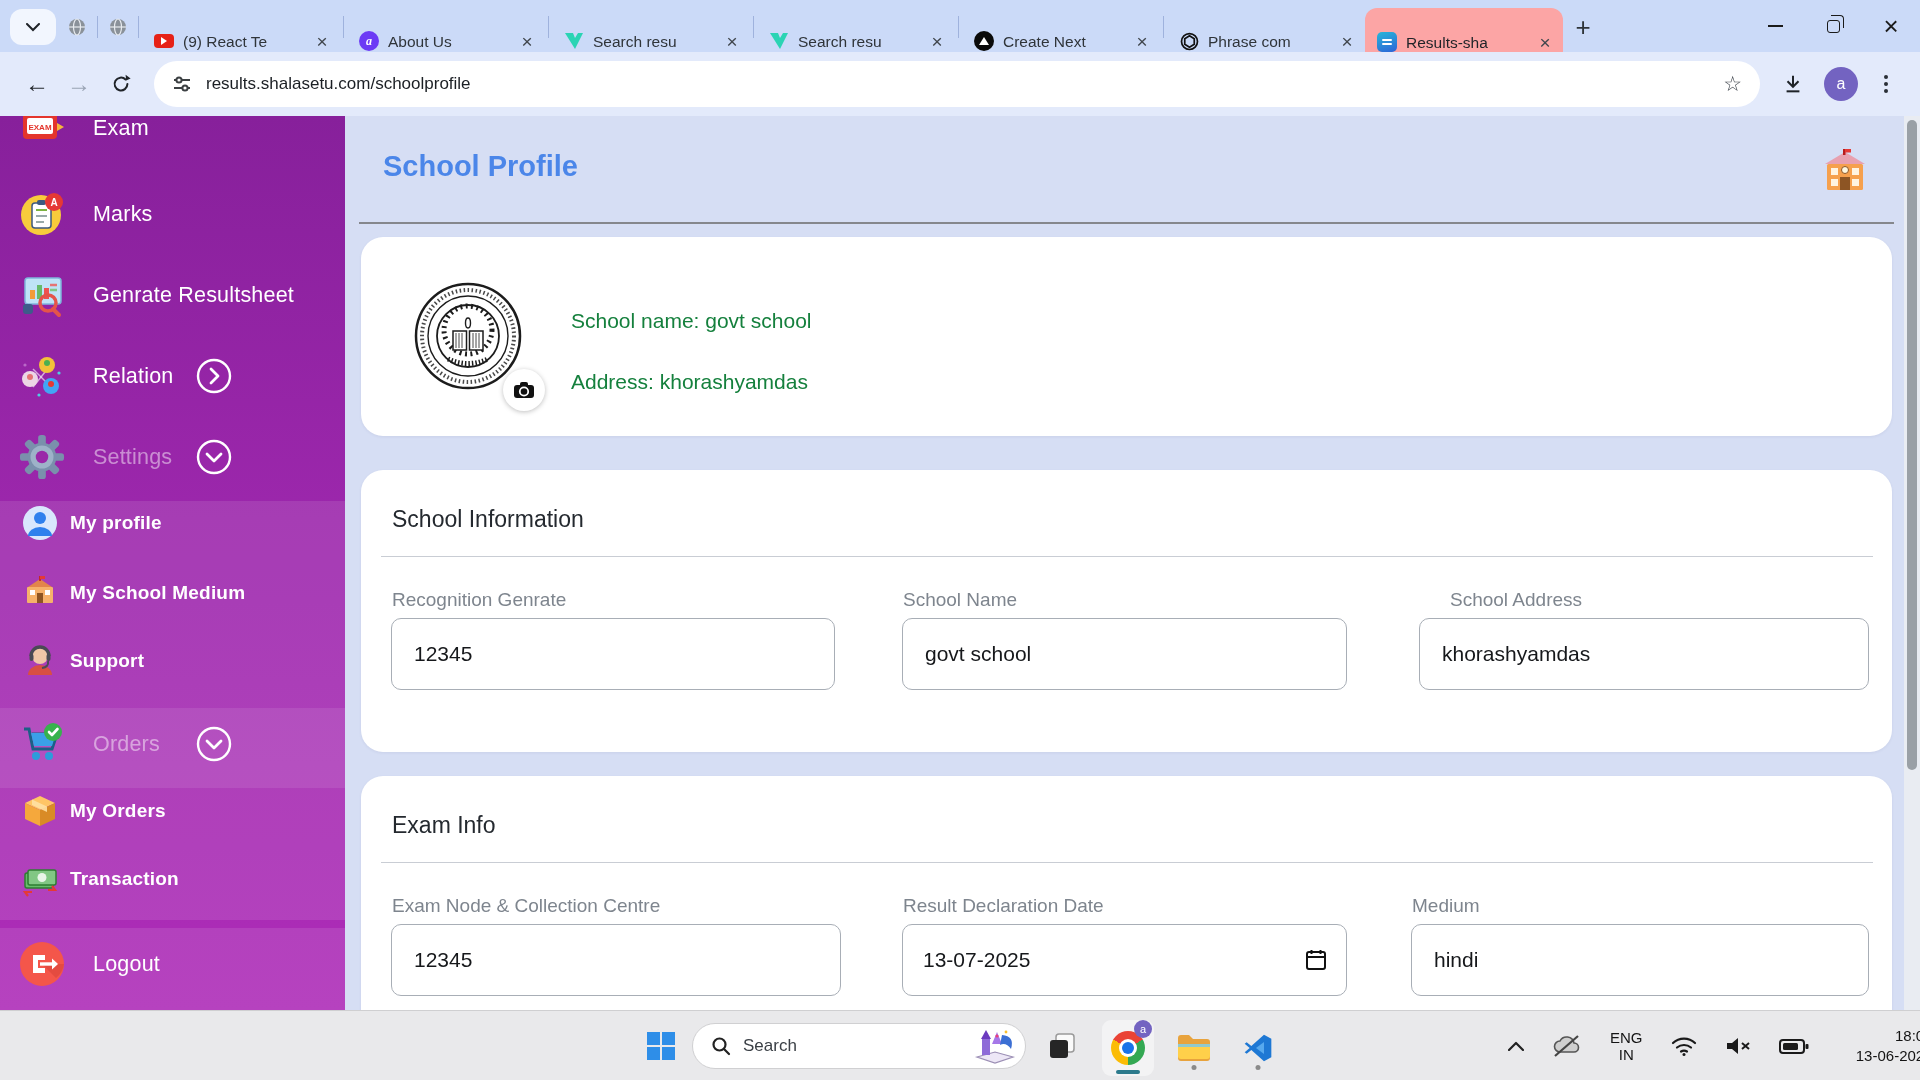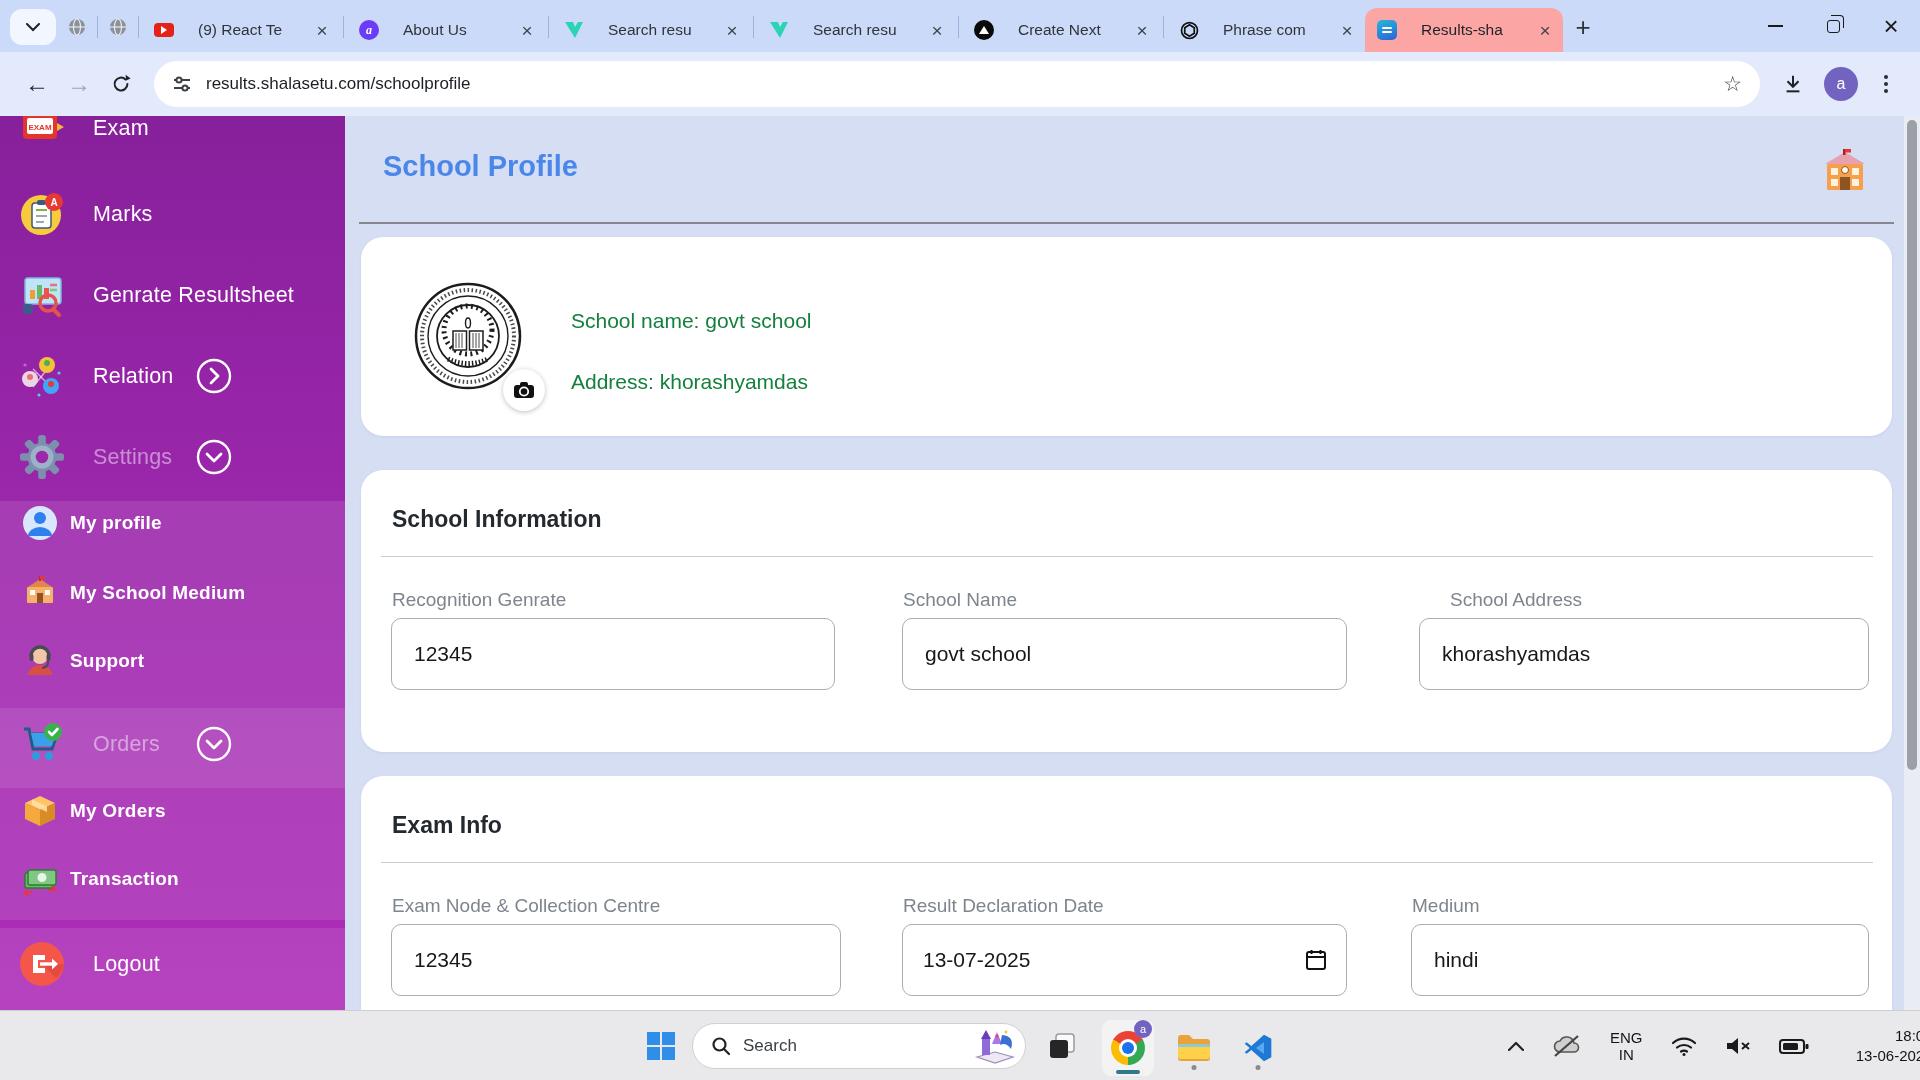--- a/index.html
+++ b/index.html
@@ -5,21 +5,21 @@
   *{margin:0;padding:0;box-sizing:border-box;}
   html,body{width:1920px;height:1080px;overflow:hidden;font-family:"Liberation Sans",sans-serif;}
   .abs{position:absolute;}
   body{position:relative;background:#D6DEF4;}
 
   
   #tabstrip{left:0;top:0;width:1920px;height:52px;background:#CBDAF8;display:flex;align-items:flex-end;padding-left:10px;}
   .tab-search-btn{width:46px;height:36px;margin:0 4px 7px 0;background:#F2F6FE;border-radius:12px;display:flex;align-items:center;justify-content:center;}
   .pinned-tab{width:34px;height:36px;margin-bottom:7px;display:flex;align-items:center;justify-content:center;}
   .vsep{width:1px;height:22px;background:#9FB2DD;margin:0 3px 14px 3px;}
-  .tab{width:198px;height:42px;margin-bottom:1px;border-radius:12px 12px 0 0;display:flex;align-items:center;padding:0 8px 0 12px;gap:24px;}
+  .tab{width:198px;height:42px;margin-bottom:1px;border-radius:12px 12px 0 0;display:flex;align-items:flex-end;padding:0 8px 0 12px;gap:9px;}
   .tab.active{background:#fca5a5;height:44px;margin-bottom:0;}
   .tab-title{flex:1;font-size:15.5px;color:#2F3439;white-space:nowrap;overflow:hidden;}
   .tab.active .tab-title{color:#1F2328;}
   .tab-close{width:20px;height:20px;border-radius:50%;display:flex;align-items:center;justify-content:center;font-size:19px;line-height:1;color:#41474E;}
   .new-tab-btn{width:40px;height:40px;margin-bottom:5px;display:flex;align-items:center;justify-content:center;font-size:26px;color:#2F3439;}
   .win-controls{margin-left:auto;display:flex;height:52px;align-self:flex-start;}
   .wc{width:58px;height:52px;display:flex;align-items:center;justify-content:center;color:#1a1a1a;}
   .wc-min{width:15px;height:2px;background:#1a1a1a;}
   .wc-max{width:13px;height:13px;border:1.7px solid #1a1a1a;border-radius:3px;position:relative;}
   .wc-max::after{content:"";position:absolute;left:3px;top:-6px;width:12px;height:12px;border-top:1.7px solid #1a1a1a;border-right:1.7px solid #1a1a1a;border-radius:0 4px 0 0;}
@@ -66,21 +66,21 @@
 
   
   #content{left:345px;top:0;width:1559px;height:894px;}
   .page-title{left:38px;top:34px;font-size:29px;font-weight:bold;color:#4B86E9;}
   .hdr-icon{left:1476px;top:32px;}
   .hdr-divider{left:14px;top:106px;width:1535px;height:1.5px;background:#85878C;}
   .card{background:#fff;border-radius:22px;box-shadow:0 1px 3px rgba(60,70,110,0.08);}
   #card-school{left:16px;top:121px;width:1531px;height:199px;}
   #card-info{left:16px;top:354px;width:1531px;height:282px;}
   #card-exam{left:16px;top:660px;width:1531px;height:300px;}
-  .sec-title{left:31px;top:36px;font-size:23px;font-weight:700;color:#24292F;}
+  .sec-title{left:31px;top:36px;font-size:23px;font-weight:400;color:#24292F;}
   .sec-divider{left:20px;top:86px;width:1492px;height:1px;background:#C9CDD4;}
   .f-label{top:119px;font-size:19px;color:#7E858E;}
   .tfield{top:148px;height:72px;border:1.5px solid #A8AEB6;border-radius:10px;background:#fff;font-size:21px;color:#16181B;padding:0 22px;font-family:"Liberation Sans",sans-serif;}
   .datefield{top:148px;height:72px;border:1.5px solid #A8AEB6;border-radius:10px;background:#fff;display:flex;align-items:center;padding:0 20px;font-size:21px;color:#16181B;}
   .datefield .dval{flex:1;}
   .school-line{left:210px;font-size:21px;color:#15803d;}
   .logo-wrap{left:52px;top:44px;width:110px;height:110px;}
   .cam-badge{left:142px;top:132px;width:42px;height:42px;background:#fff;border-radius:50%;box-shadow:0 1px 5px rgba(0,0,0,0.25);display:flex;align-items:center;justify-content:center;}
 
   

